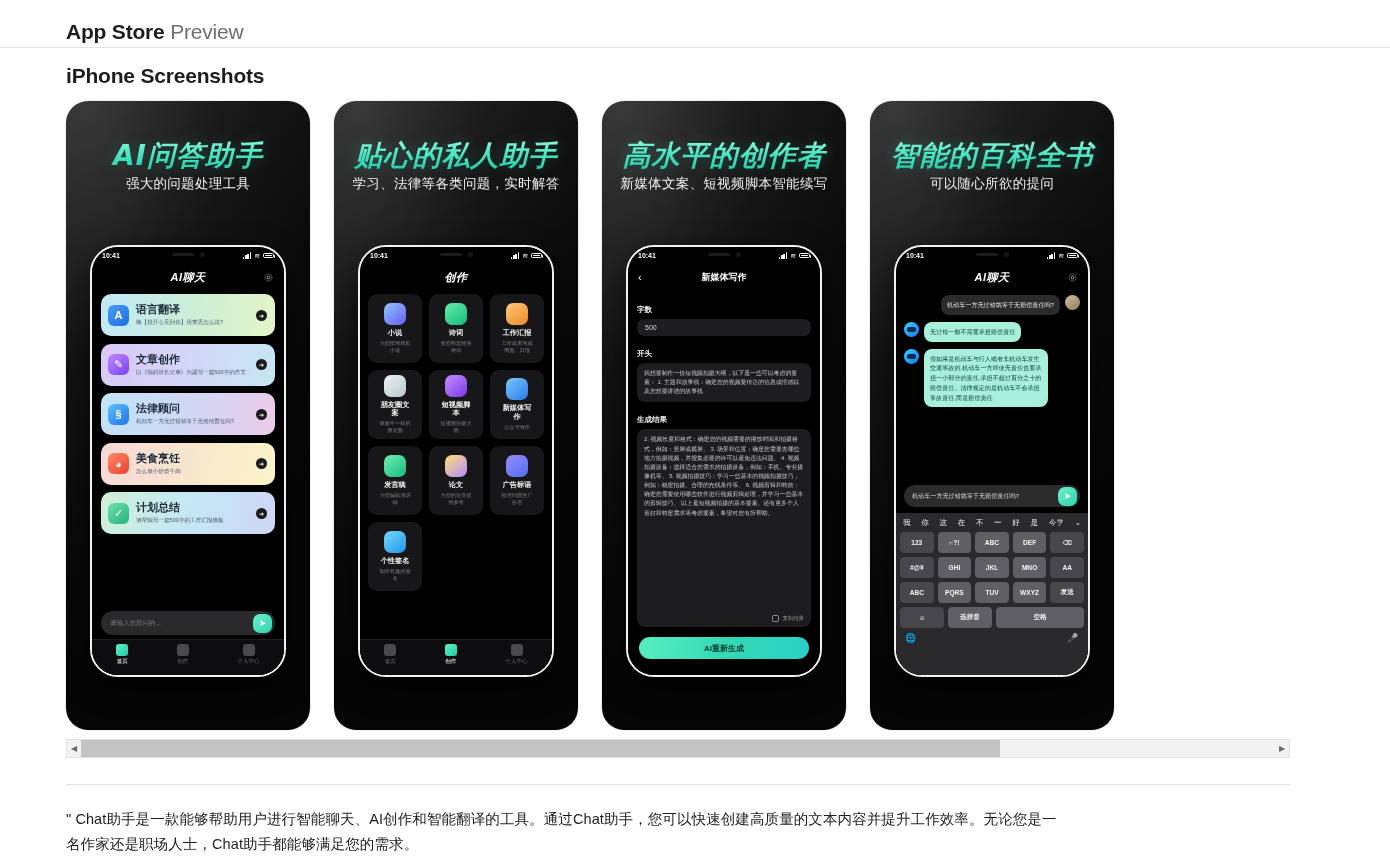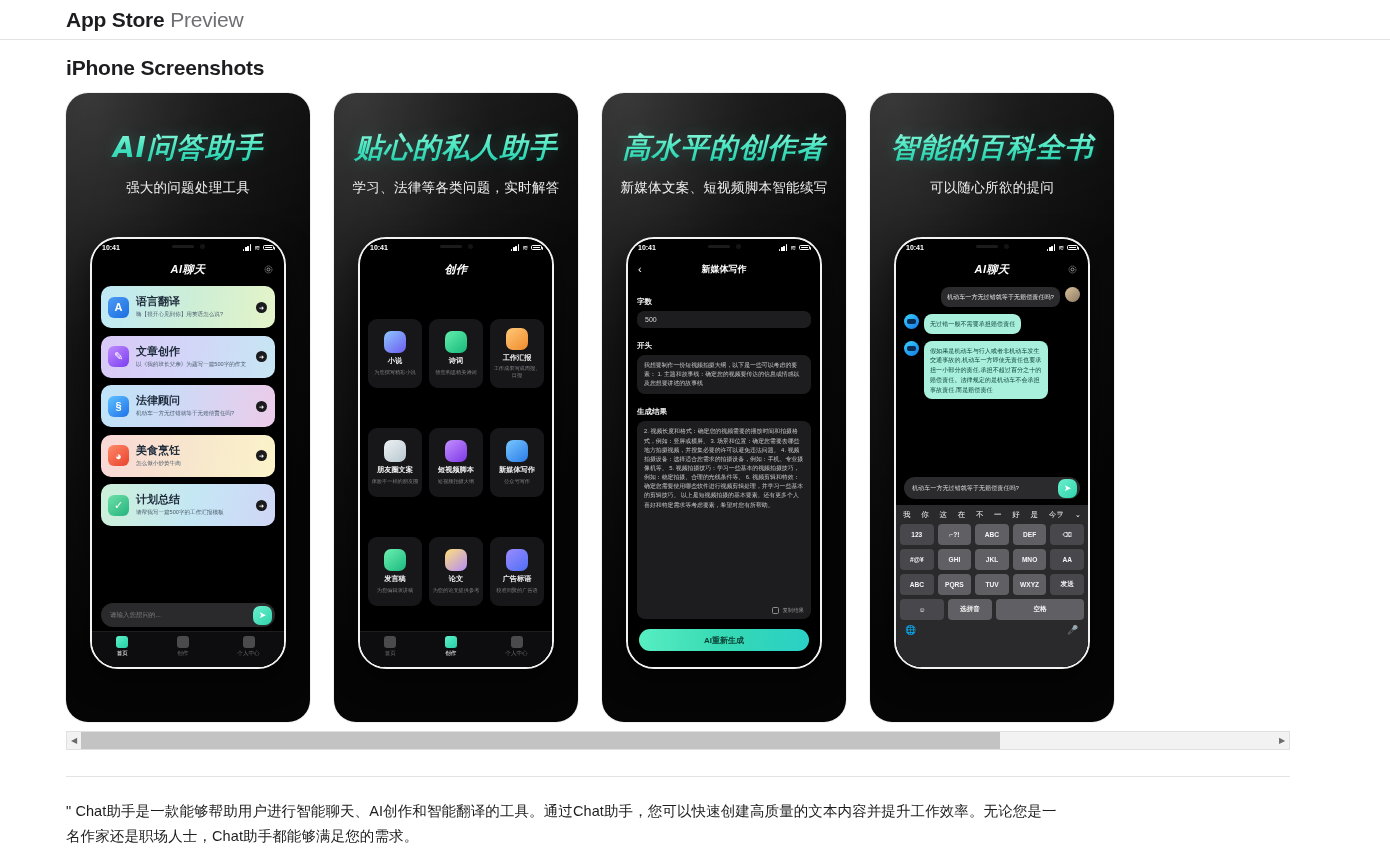--- a/index.html
+++ b/index.html
@@ -4,23 +4,23 @@
 <style>
   * { box-sizing: border-box; margin: 0; padding: 0; }
   html, body {
     width: 1390px; height: 857px;
     background: #ffffff;
     font-family: "Liberation Sans", "DejaVu Sans", sans-serif;
     overflow: hidden;
   }
   
   .page-header {
-    padding: 8px 0 10px 66px;
+    padding: 20px 0 10px 66px;
     border-bottom: 1px solid #e3e3e3;
-    height: 40px;
+    height: 48px;
   }
   .header-title { font-size: 21px; font-weight: 700; color: #1d1d1f; letter-spacing: -0.2px; }
   .header-title .sub { font-weight: 400; color: #6e6e73; }
 
   .section-title {
     padding: 16px 0 0 66px;
     font-size: 21px; font-weight: 700; color: #1d1d1f; letter-spacing: -0.2px;
   }
 
   
@@ -44,21 +44,21 @@
   }
   .shot-head { padding-top: 36px; text-align: center; position: relative; z-index: 3;}
   .shot-title {
     font-size: 28px; font-weight: 800; font-style: italic;
     letter-spacing: 1px;
     background: linear-gradient(180deg,#9dfbe0 0%, #4ee6c3 45%, #16c6a4 100%);
     -webkit-background-clip: text; background-clip: text; color: transparent;
     text-shadow: 0 0 16px rgba(60,230,190,.22);
     font-family: "DejaVu Sans", "Liberation Sans", sans-serif;
   }
-  .shot-sub { margin-top: 12px; font-size: 13.5px; color: #efefef; font-weight: 500; letter-spacing: .3px;}
+  .shot-sub { margin-top: 0; font-size: 13.5px; color: #efefef; font-weight: 500; letter-spacing: .3px;}
 
   
   .phone {
     position: absolute; left: 50%; transform: translateX(-50%);
     top: 144px; width: 196px; height: 432px;
     border-radius: 28px;
     background: #000;
     border: 2.4px solid #f2f2f2;
     box-shadow: 0 10px 28px rgba(0,0,0,.55);
     overflow: hidden;
@@ -142,21 +142,21 @@
   .tab .tg { width: 12px; height: 12px; border-radius: 3px; background: #4a4a4d; }
   .tab.active .tg { background: linear-gradient(140deg,#62f0c9,#22cfa6); }
   .tab .tl { font-size: 5.6px; color: #6a6a6e; }
   .tab.active .tl { color: #ffffff; }
 
   
   .grid-wrap { padding: 4px 8px 0; display: grid; grid-template-columns: repeat(3,1fr); gap: 7px; }
   .grid-cell {
     background: #171719; border-radius: 9px; height: 69px;
     display: flex; flex-direction: column; align-items: center; justify-content: center;
-    padding: 4px 3px; text-align: center; margin-top: 33px;
+    padding: 4px 11px; text-align: center;
   }
   .gc-icon { width: 22px; height: 22px; border-radius: 7px; margin-bottom: 4px; }
   .g1 { background: linear-gradient(140deg,#8fc6ff,#6b5cf0); }
   .g2 { background: linear-gradient(140deg,#63efab,#17b97c); }
   .g3 { background: linear-gradient(140deg,#ffc978,#f08a2c); }
   .g4 { background: linear-gradient(140deg,#eef2f4,#b7c7cf); }
   .g5 { background: linear-gradient(140deg,#c390ff,#7d38e6); }
   .g6 { background: linear-gradient(140deg,#79c8ff,#2a7ae8); }
   .g7 { background: linear-gradient(140deg,#6ef0b2,#19b97e); }
   .g8 { background: linear-gradient(140deg,#ffe07a,#b48cf6); }

